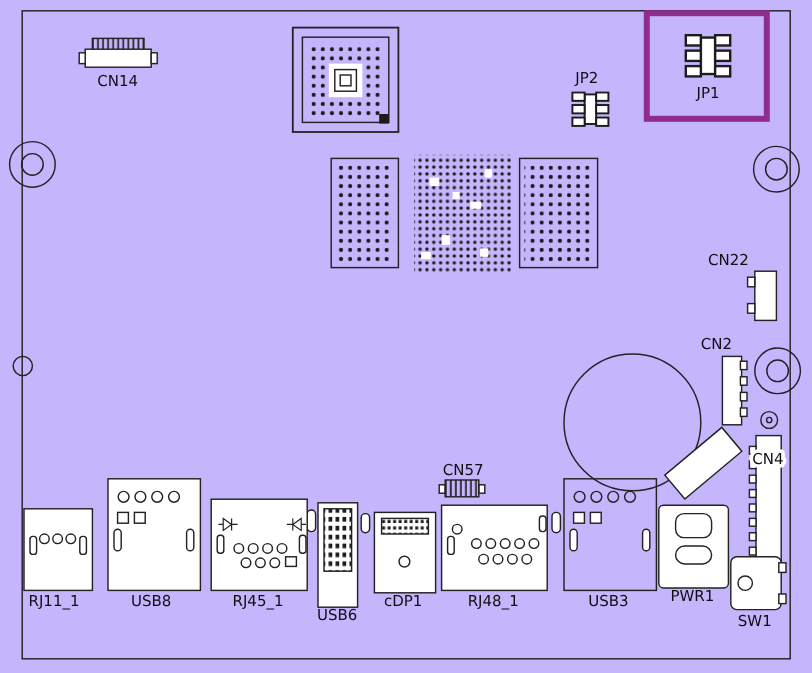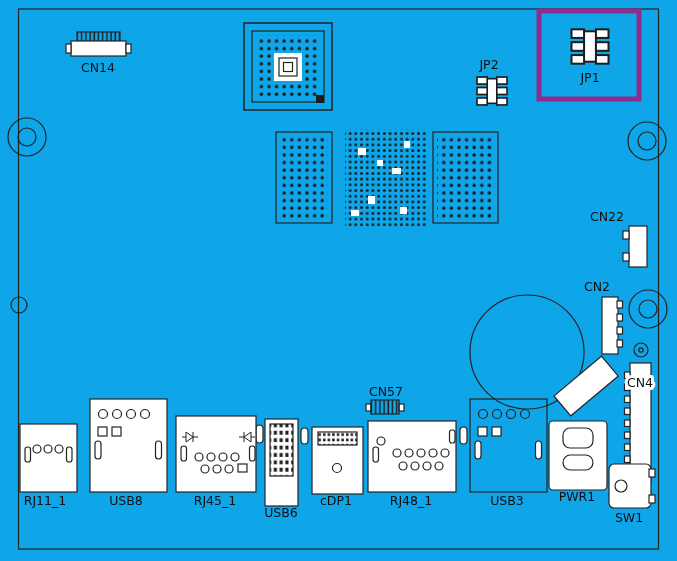--- a/index.html
+++ b/index.html
@@ -1,16 +1,16 @@
 <!DOCTYPE html>
 <html><head>
 <meta charset="utf-8">
 <style>
   html,body{margin:0;padding:0;background:#ffffff}
-  .stage{position:relative;width:677px;height:561px;background:#0ea5e9;overflow:hidden}
+  .stage{position:relative;width:677px;height:561px;background:#c4b5fd;overflow:hidden}
   svg{display:block}
   .lbl{
     font-family:"DejaVu Sans","Liberation Sans",sans-serif;
     font-size:12.5px;
     fill:#101010;
     stroke:none;
     text-anchor:middle;
   }
   .halo{paint-order:stroke;stroke:#ffffff;stroke-width:6px;stroke-linejoin:round}
 </style>

